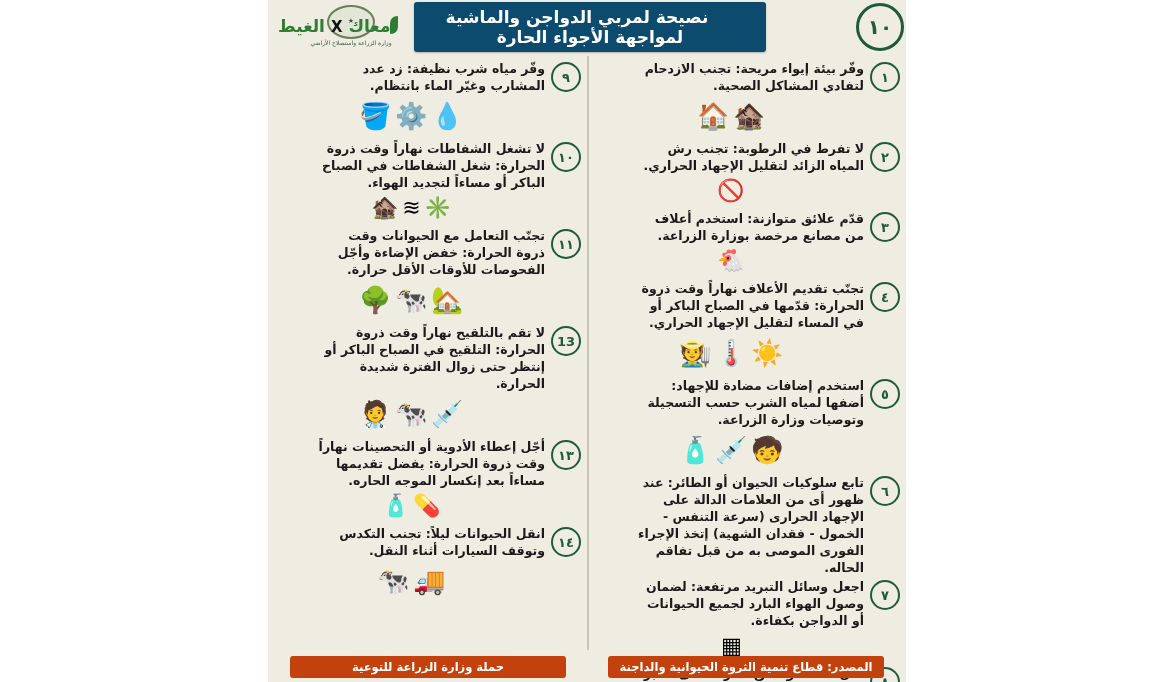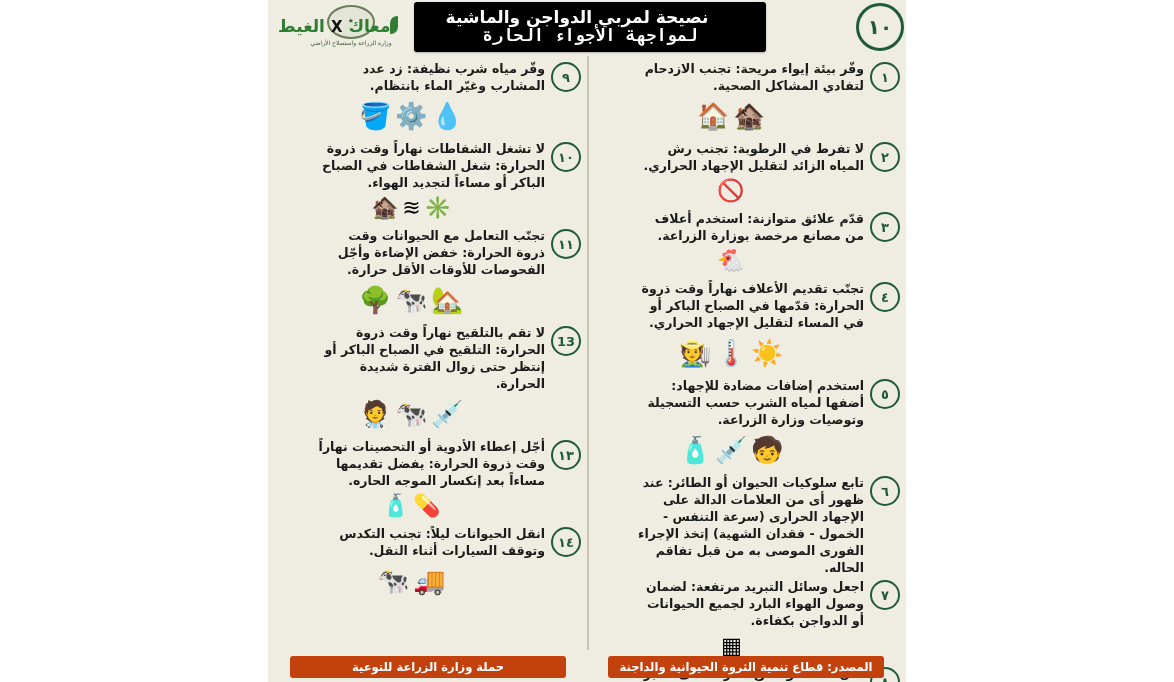--- a/index.html
+++ b/index.html
@@ -31,41 +31,40 @@
   .header {
     position: relative;
     height: 56px;
   }
   .title-banner {
     position: absolute;
     right: 140px;
     top: 2px;
     width: 352px;
     height: 50px;
-    background: #000000;
+    background: #0c4a6e;
     border-radius: 3px 3px 3px 3px;
     display: flex;
     align-items: center;
     justify-content: center;
     flex-direction: column;
     color: #ffffff;
     text-align: center;
     box-shadow: 0 1px 2px rgba(0,0,0,.25);
   }
   .title-banner .line1 {
     font-size: 17px;
     font-weight: bold;
     line-height: 20px;
     padding-right: 26px;
   }
   .title-banner .line2 {
     font-size: 17px;
     font-weight: bold;
     line-height: 20px;
-    font-family: Liberation Mono, monospace;
   }
   .num-badge {
     position: absolute;
     right: 2px;
     top: 3px;
     width: 42px;
     height: 42px;
     border-radius: 50%;
     background: #efece2;
     border: 3px solid #1f5a3d;

